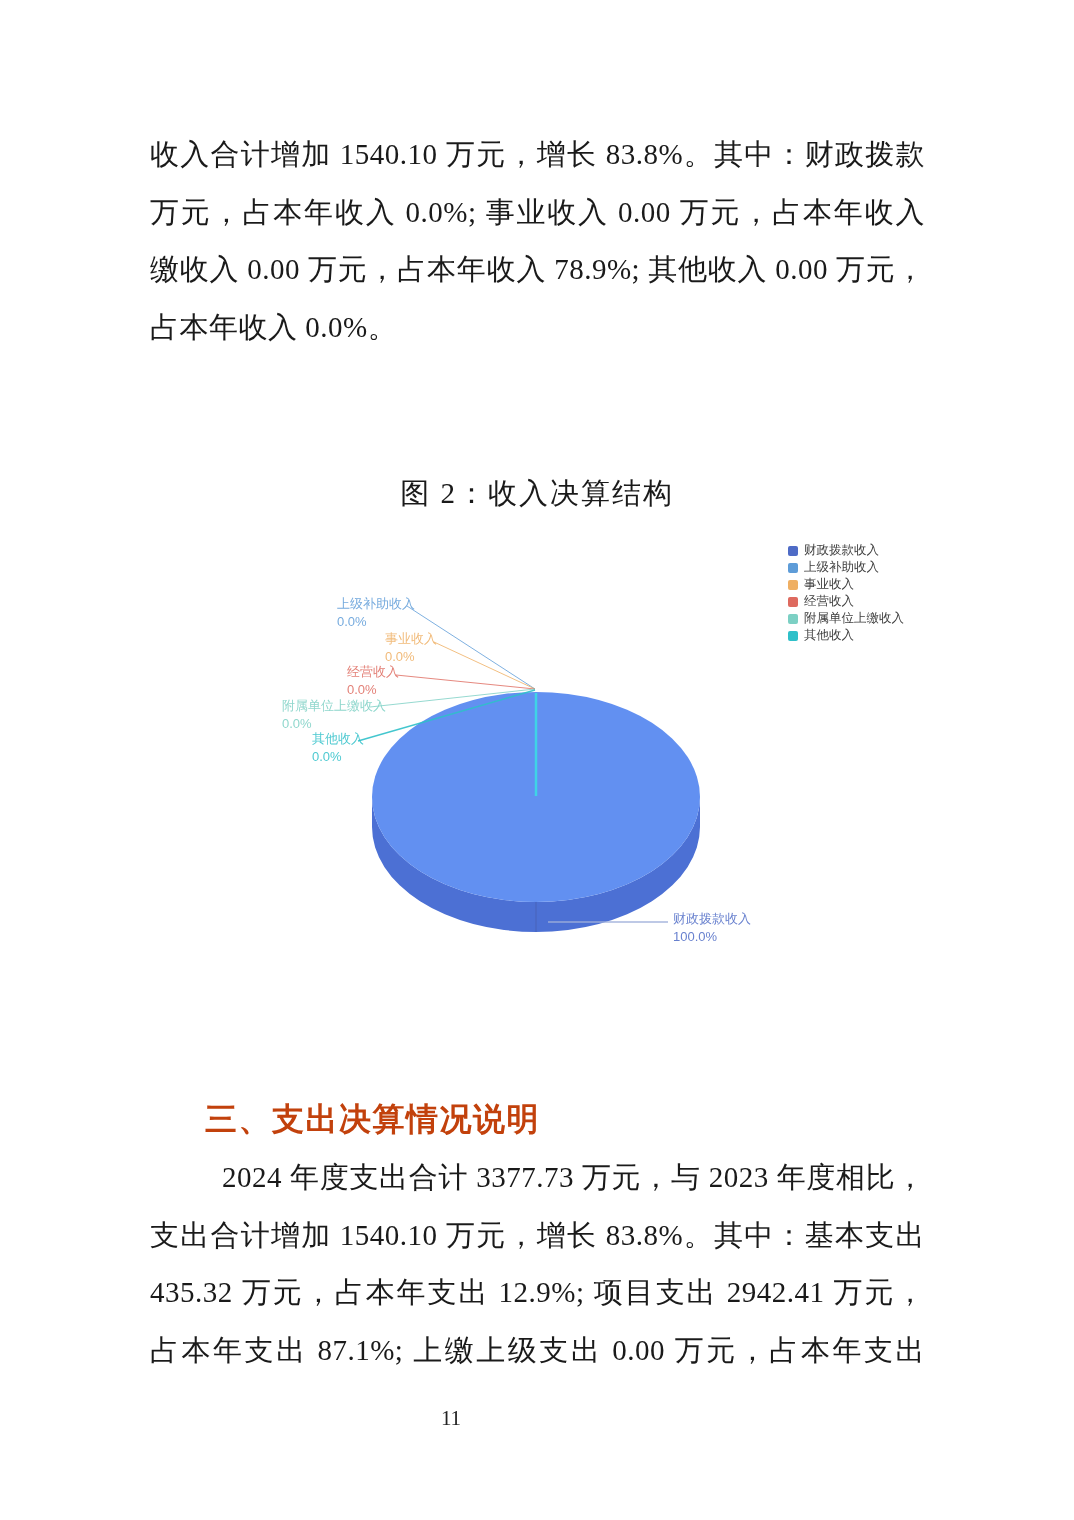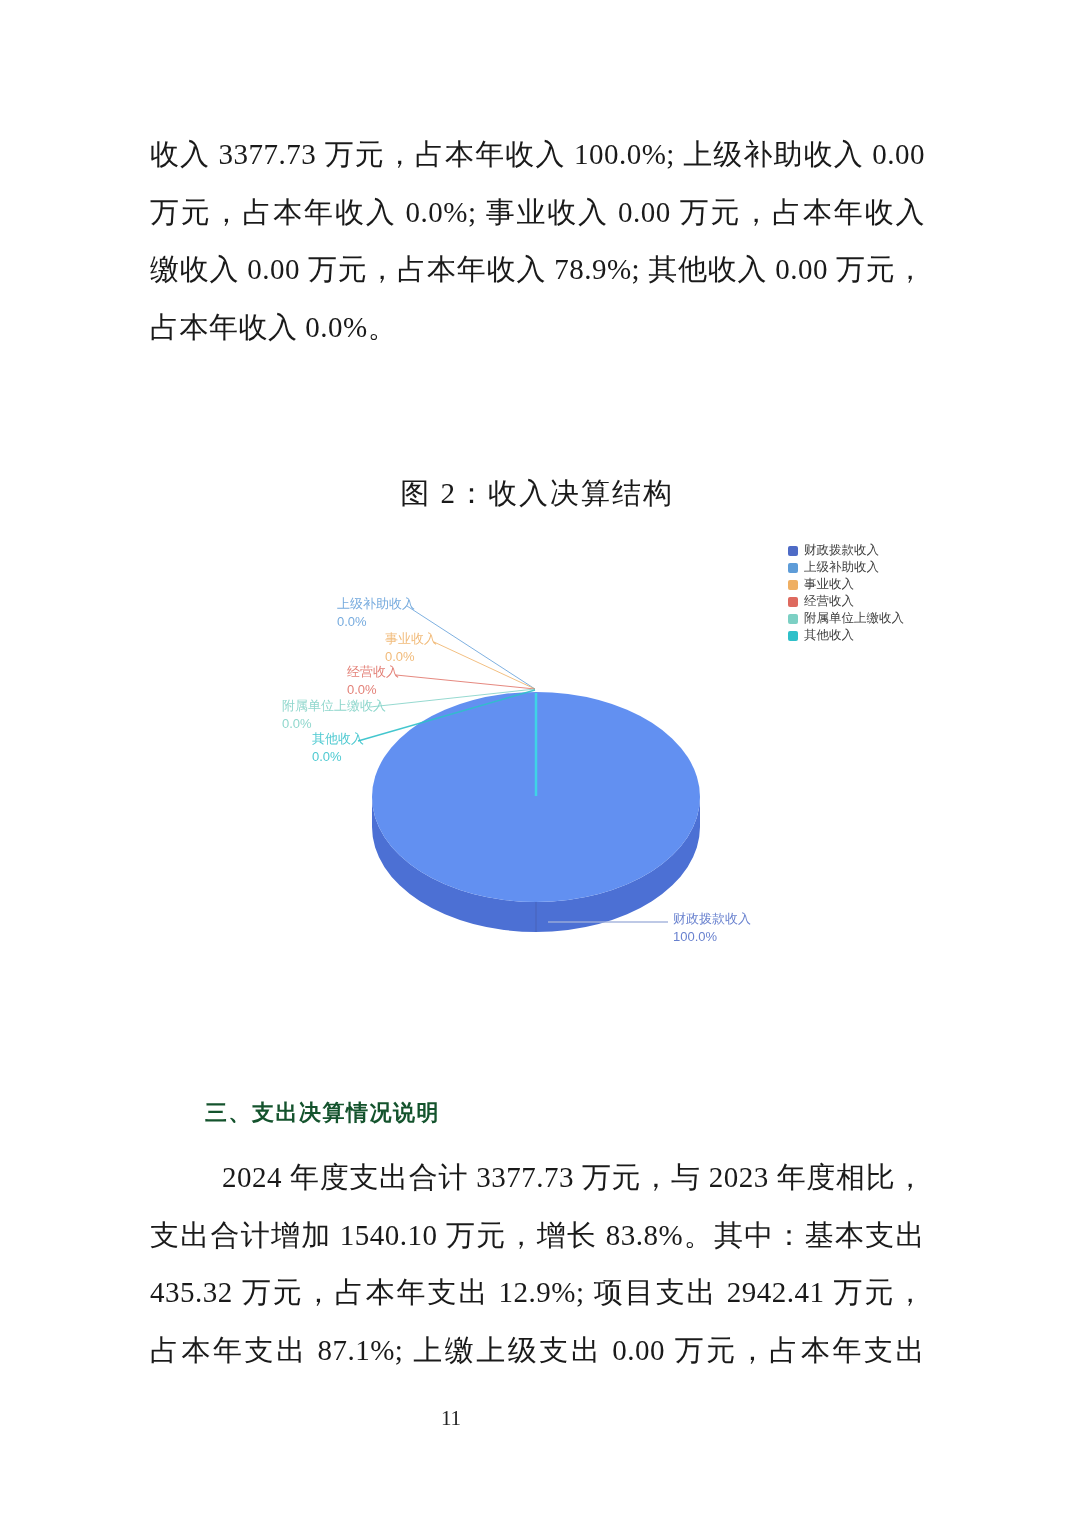--- a/index.html
+++ b/index.html
@@ -36,34 +36,34 @@
   .legend{
     position:absolute;left:788px;top:14px;
     display:flex;flex-direction:column;gap:4px;
     font-size:12.5px;line-height:13px;color:#404040;
   }
   .lgrow{display:flex;align-items:center;gap:6px;}
   .lgm{width:10px;height:10px;border-radius:2px;flex:none;}
   .secheading{
     position:absolute;left:205px;top:1098px;
     font-family:Liberation Mono, monospace;
-    font-weight:bold;font-size:22px;letter-spacing:1.5px;color:#14532d;
+    font-weight:bold;font-size:32px;letter-spacing:1.5px;color:#c2410c;
   }
   .pagenum{
     position:absolute;left:0;top:1406px;width:902px;
     text-align:center;font-size:21px;color:#222;
   }
 </style>
 </head>
 <body>
 
 <div class="page">
 
   <div class="bodytext" style="top:126px;">
-    <div class="jline">收入 3377.73 万元，占本年收入 100.0%; 上级补助收入 0.00</div>
+    <div class="jline">收入合计增加 1540.10 万元，增长 83.8%。其中：财政拨款</div>
     <div class="jline">万元，占本年收入 0.0%; 事业收入 0.00 万元，占本年收入</div>
     <div class="jline">缴收入 0.00 万元，占本年收入 78.9%; 其他收入 0.00 万元，</div>
     <div class="jline lastline">占本年收入 0.0%。</div>
   </div>
 
   <div class="figcaption">图 2：收入决算结构</div>
 
   <div class="chart">
     <svg width="1074" height="460" viewBox="0 0 1074 460">
 

